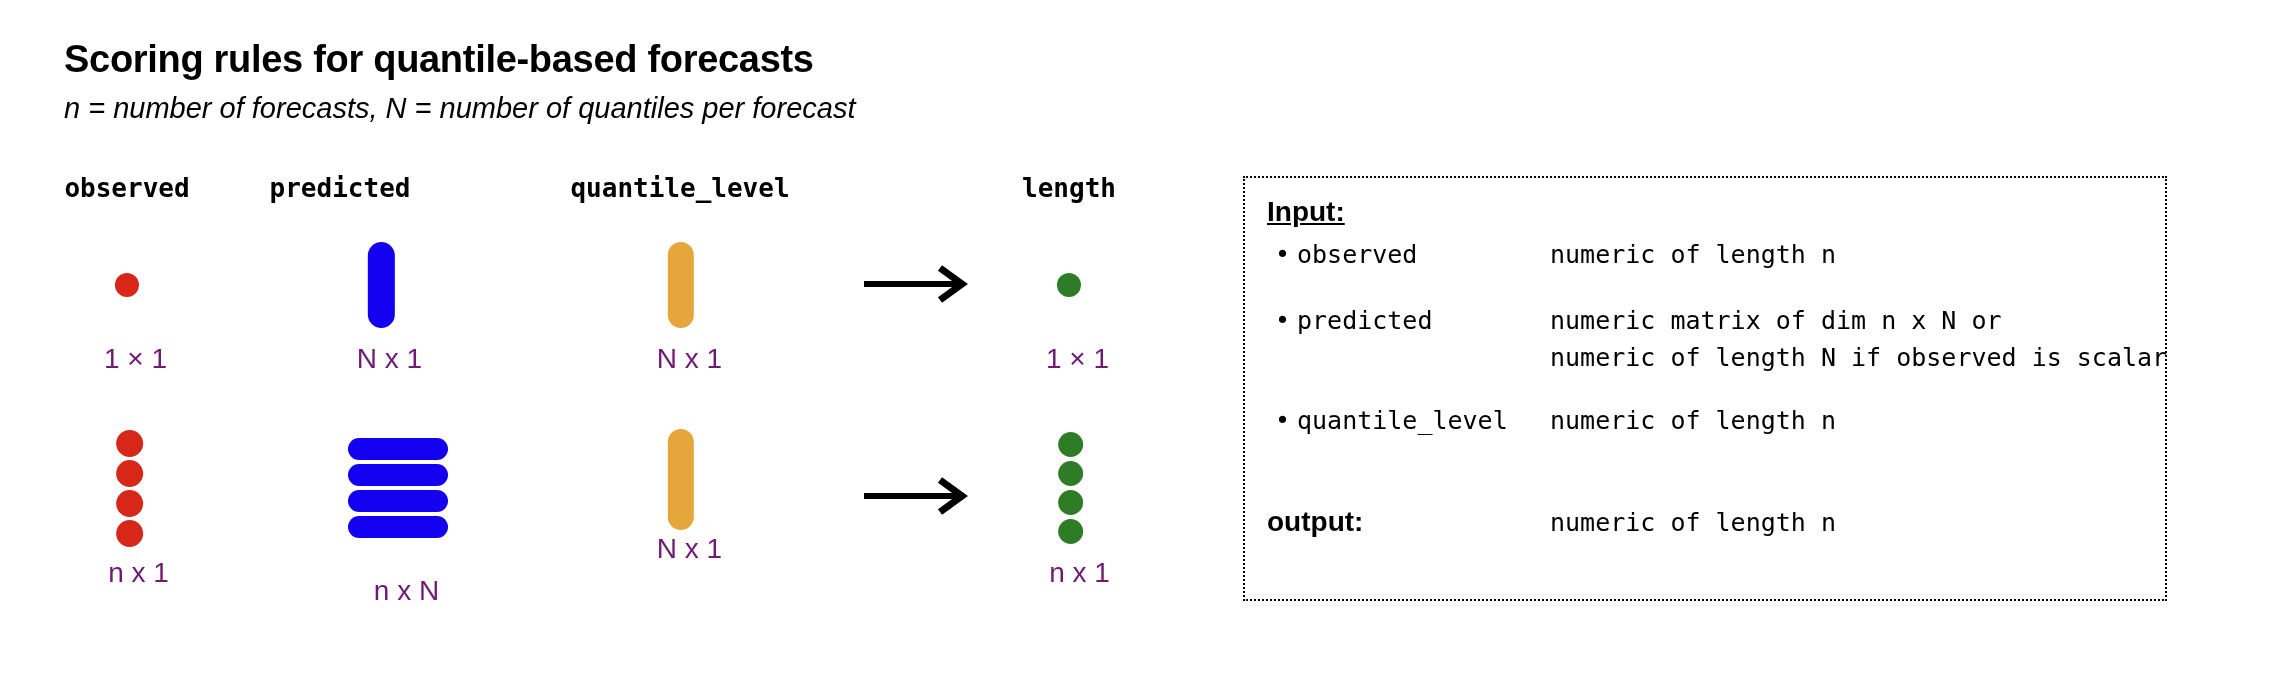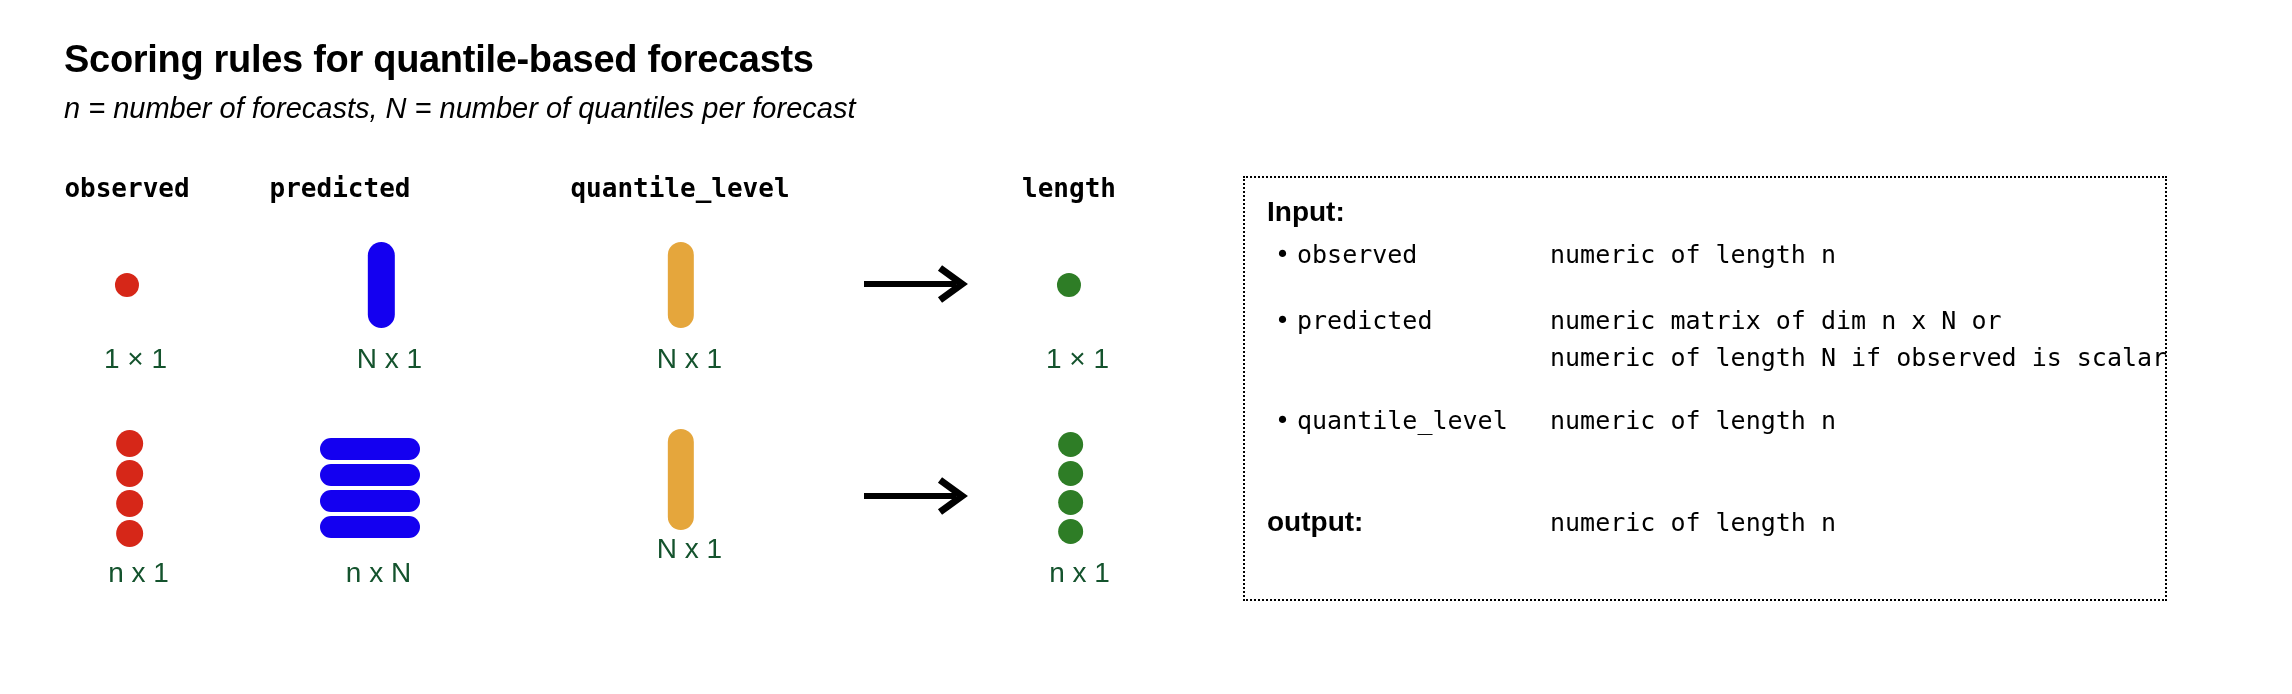--- a/index.html
+++ b/index.html
@@ -58,21 +58,21 @@
     align-items: center;
   }
   .shape-area {
     display: flex;
     flex-direction: column;
     align-items: center;
     justify-content: center;
   }
   .cell-label {
     font-size: 28px;
-    color: #14532d;
+    color: #701a75;
     white-space: nowrap;
     text-align: center;
     margin-left: 17px;
   }
 
   
   .dot {
     border-radius: 50%;
   }
   .dot-red    { background: #d62718; }
@@ -185,21 +185,21 @@
       <div class="stack">
         <span class="dot dot-red" style="width:27px;height:27px;margin-bottom:3px;"></span>
         <span class="dot dot-red" style="width:27px;height:27px;margin-bottom:3px;"></span>
         <span class="dot dot-red" style="width:27px;height:27px;margin-bottom:3px;"></span>
         <span class="dot dot-red" style="width:27px;height:27px;"></span>
       </div>
     </div>
     <div class="cell-label" style="margin-top:9px;">n x 1</div>
   </div>
 
-  <div class="cell" style="left:370px; top:428px;">
+  <div class="cell" style="left:398px; top:428px;gap:18px;">
     <div class="shape-area" style="height:120px;">
       <div class="stack">
         <span class="bar-horiz" style="width:100px;height:22px;margin-bottom:4px;"></span>
         <span class="bar-horiz" style="width:100px;height:22px;margin-bottom:4px;"></span>
         <span class="bar-horiz" style="width:100px;height:22px;margin-bottom:4px;"></span>
         <span class="bar-horiz" style="width:100px;height:22px;"></span>
       </div>
     </div>
     <div class="cell-label" style="margin-top:9px;">n x N</div>
   </div>
@@ -225,21 +225,21 @@
         <span class="dot dot-green" style="width:25px;height:25px;margin-bottom:4px;"></span>
         <span class="dot dot-green" style="width:25px;height:25px;margin-bottom:4px;"></span>
         <span class="dot dot-green" style="width:25px;height:25px;"></span>
       </div>
     </div>
     <div class="cell-label" style="margin-top:9px;">n x 1</div>
   </div>
 
   <div id="legend">
 
-    <div class="legend-heading" style="left:22px; top:18px;">Input:</div>
+    <div class="legend-heading" style="left:22px; top:18px;text-decoration:underline;">Input:</div>
 
     <div class="legend-term" style="left:30px; top:62px;">•</div>
     <div class="legend-term" style="left:52px; top:62px;">observed</div>
     <div class="legend-desc" style="left:305px; top:62px;">numeric of length n</div>
 
     <div class="legend-term" style="left:30px; top:128px;">•</div>
     <div class="legend-term" style="left:52px; top:128px;">predicted</div>
     <div class="legend-desc" style="left:305px; top:165px;">numeric of length N if observed is scalar</div>
     <div class="legend-desc" style="left:305px; top:128px;">numeric matrix of dim n x N or</div>
 

